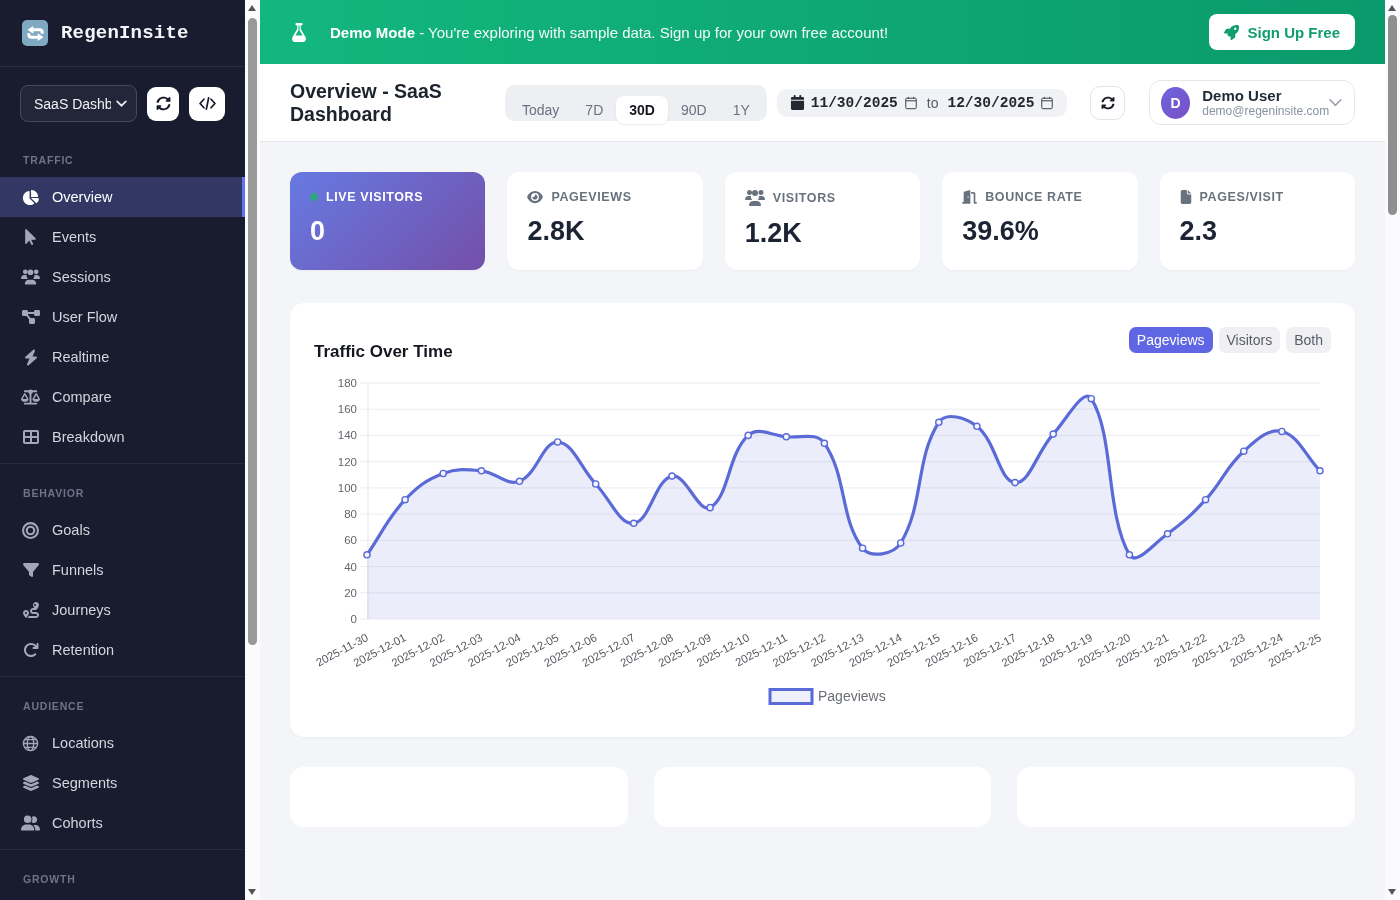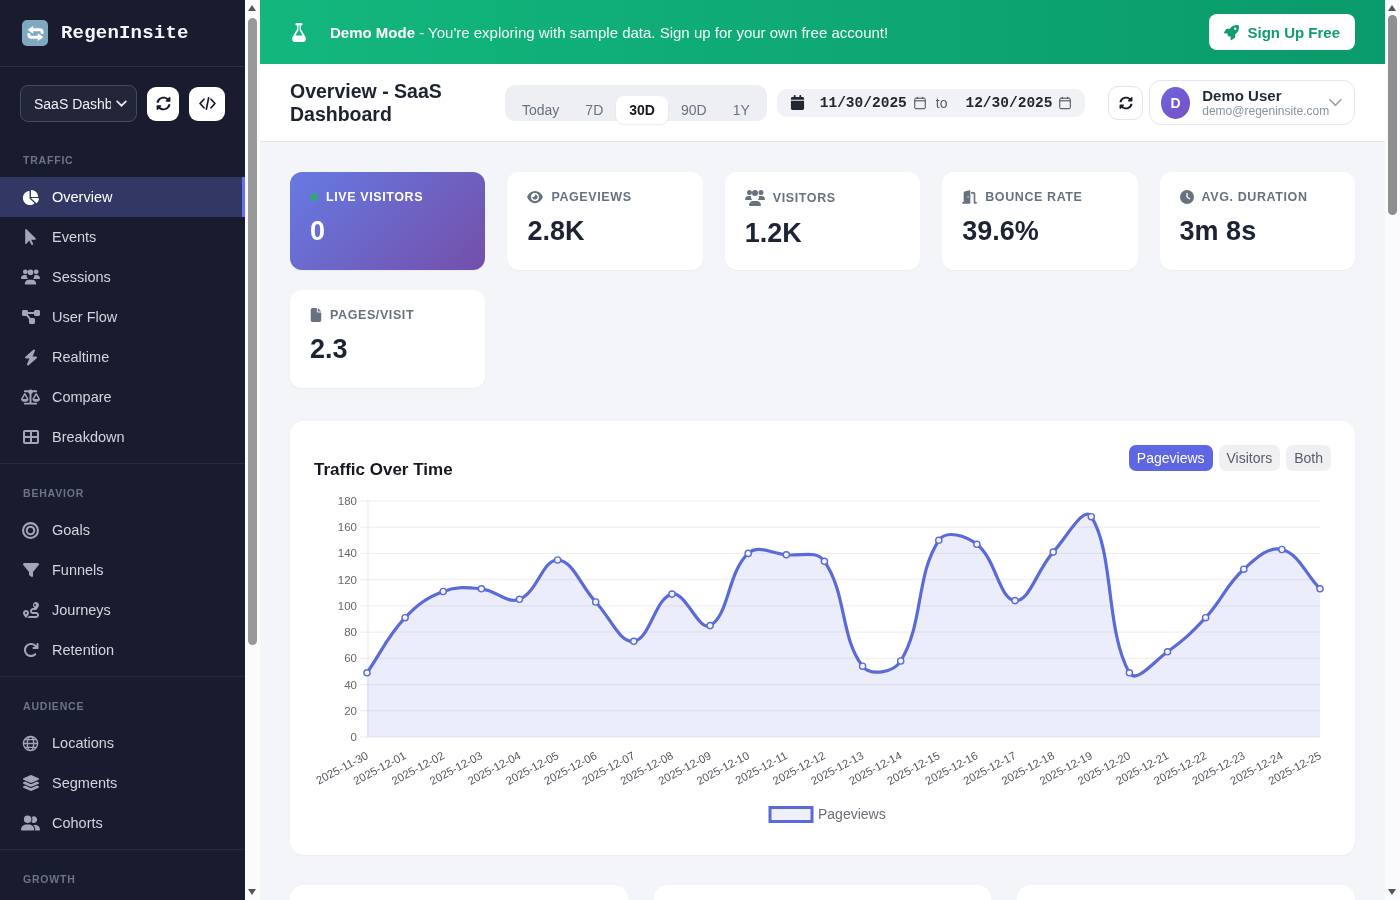--- a/index.html
+++ b/index.html
@@ -40,21 +40,21 @@
 .banner .msg { font-size:15px; color:#f2fbf7; }
 .banner .msg b { color:#fff; font-weight:bold; }
 .signup { margin-left:auto; background:#fff; color:#0f9e6c; font-weight:bold; font-size:15px; height:36px; border-radius:8px; display:flex; align-items:center; padding:0 15px; gap:8px; flex-shrink:0; }
 
 .pg-head { height:78px; background:#fff; border-bottom:1px solid #e4e6ec; display:flex; align-items:center; padding:0 30px; }
 .pg-title { font-size:19.5px; font-weight:bold; color:#1c232e; line-height:23px; width:185px; flex-shrink:0; }
 .seg { background:#edeff3; border-radius:10px; height:36px; display:flex; align-items:center; padding:0 4px; margin-left:30px; flex-shrink:0; }
 .seg span { font-size:14px; color:#6a7280; padding:0 13px; height:28px; line-height:28px;margin-top:14px; }
 .seg span.on { background:#fff; color:#15181e; font-weight:bold; border-radius:8px; box-shadow:0 1px 2px rgba(0,0,0,0.08); }
 .dates { background:#f1f2f5; border-radius:10px; height:28px; display:flex; align-items:center; margin-left:10px; padding:0 13px; gap:6px; flex-shrink:0; }
-.dates .dt { font-family:"Liberation Mono", monospace; font-weight:bold; font-size:14.5px; color:#23272f;margin-left:9px; }
+.dates .dt { font-family:"Liberation Mono", monospace; font-weight:bold; font-size:14.5px; color:#23272f; }
 .dates .to { font-size:14px; color:#555b66; padding:0 3px; }
 .rbtn { width:35px; height:34px; background:#fff; border:1px solid #e3e5ea; border-radius:10px; margin-left:23px; display:flex; align-items:center; justify-content:center; color:#191c24; flex-shrink:0; }
 .userchip { margin-left:auto; flex-shrink:0; width:206px; height:45px; border:1px solid #e5e7ed; border-radius:12px; background:#fff; display:flex; align-items:center; padding:0 12px 0 11px; }
 .avatar { width:32px; height:32px; border-radius:50%; background:linear-gradient(135deg,#6c66dd,#7a4fc6); color:#fff; font-size:14px; font-weight:bold; display:flex; align-items:center; justify-content:center; }
 .uinfo { margin-left:12px; }
 .uname { font-size:15px; font-weight:bold; color:#1f2937; line-height:17px; }
 .umail { font-size:12px; color:#8a93a3; line-height:15px; }
 .uchev { margin-left:auto; color:#9aa1ad; }
 
 .content { padding:30px 30px 0 30px; }
@@ -282,26 +282,20 @@
         <div class="lab"><svg width="20" height="16" viewBox="0 0 640 512" fill="currentColor">
               <path d="M144 0a80 80 0 1 1 0 160A80 80 0 1 1 144 0zM512 0a80 80 0 1 1 0 160A80 80 0 1 1 512 0zM0 298.7C0 239.8 47.8 192 106.7 192h42.7c15.9 0 31 3.5 44.6 9.7c-1.3 7.2-1.9 14.7-1.9 22.3c0 38.2 16.8 72.5 43.3 96c-.2 0-.4 0-.7 0H21.3C9.6 320 0 310.4 0 298.7zM405.3 320c-.2 0-.4 0-.7 0c26.6-23.5 43.3-57.8 43.3-96c0-7.6-.7-15-1.9-22.3c13.6-6.3 28.7-9.7 44.6-9.7h42.7C592.2 192 640 239.8 640 298.7c0 11.8-9.6 21.3-21.3 21.3H405.3zM224 96a96 96 0 1 1 192 0A96 96 0 1 1 224 96zM128 485.3C128 411.7 187.7 352 261.3 352H378.7C452.3 352 512 411.7 512 485.3c0 14.7-11.9 26.7-26.7 26.7H154.7c-14.7 0-26.7-11.9-26.7-26.7z"></path>
             </svg> VISITORS</div>
         <div class="val">1.2K</div>
       </div>
       <div class="kpi">
         <div class="lab"><svg width="15" height="14" viewBox="0 0 576 512" fill="currentColor">
               <path d="M320 32c0-9.9-4.5-19.2-12.3-25.2S289.8-1.4 280.2 1l-179.9 45C78.4 51.3 64 70.5 64 92.5V448H32c-17.7 0-32 14.3-32 32s14.3 32 32 32H96 288h32V480 32zM256 256c0 17.7-10.7 32-24 32s-24-14.3-24-32s10.7-32 24-32s24 14.3 24 32zm96-128h96V480c0 17.7 14.3 32 32 32h64c17.7 0 32-14.3 32-32s-14.3-32-32-32H512V128c0-35.3-28.7-64-64-64H352v64z"></path>
             </svg> BOUNCE RATE</div>
         <div class="val">39.6%</div>
-      </div>
-      <div class="kpi">
-        <div class="lab"><svg width="14" height="14" viewBox="0 0 512 512" fill="currentColor">
-              <path d="M256 0a256 256 0 1 1 0 512A256 256 0 1 1 256 0zM232 120V256c0 8 4 15.5 10.7 20l96 64c11 7.4 25.9 4.4 33.3-6.7s4.4-25.9-6.7-33.3L280 243.2V120c0-13.3-10.7-24-24-24s-24 10.7-24 24z"></path>
-            </svg> AVG. DURATION</div>
-        <div class="val">3m 8s</div>
       </div>
       <div class="kpi">
         <div class="lab"><svg width="12" height="14" viewBox="0 0 384 512" fill="currentColor">
               <path d="M0 64C0 28.7 28.7 0 64 0H224V128c0 17.7 14.3 32 32 32H384V448c0 35.3-28.7 64-64 64H64c-35.3 0-64-28.7-64-64V64zm384 64H256V0L384 128z"></path>
             </svg> PAGES/VISIT</div>
         <div class="val">2.3</div>
       </div>
     </div>
 
     <div class="chartcard">

